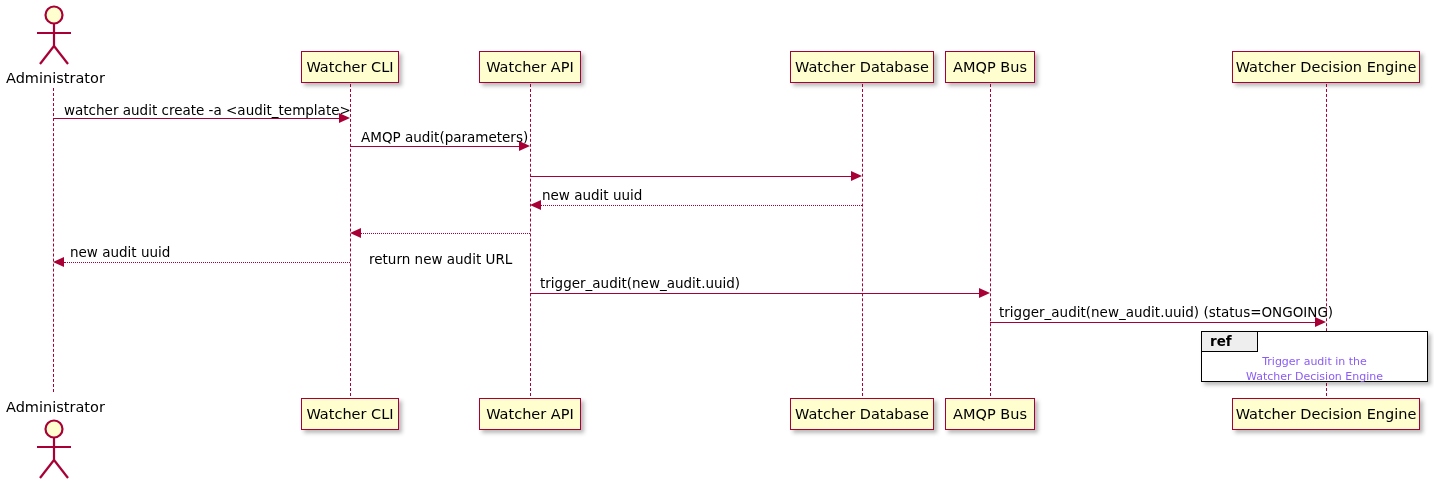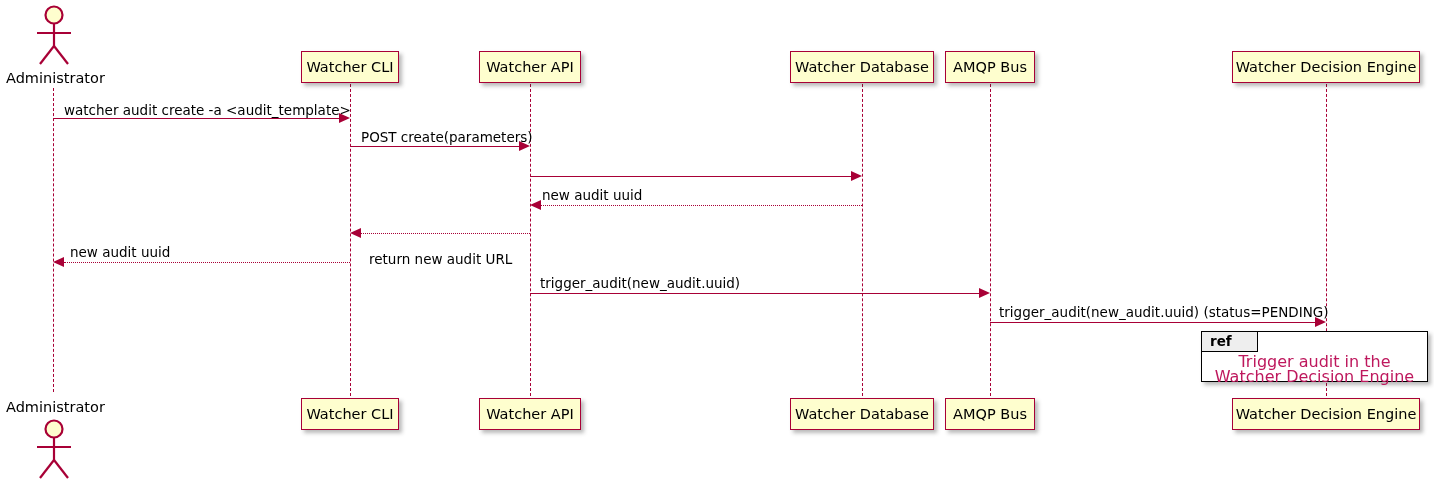--- a/index.html
+++ b/index.html
@@ -113,22 +113,22 @@
     font-weight: bold;
     color: #000000;
     line-height: 1;
   }
   .ref-body {
     position: absolute;
     left: 0;
     top: 22px;
     width: 100%;
     text-align: center;
-    font-size: 16px;
-    color: #be185d;
+    font-size: 11px;
+    color: #8b5cf6;
     line-height: 15px;
   }
   .ref-body div { white-space: nowrap; }
 </style>
 </head>
 <body>
 
 <div id="diagram">
 
   <div class="layer">
@@ -159,21 +159,21 @@
     <div class="participant-box" style="left:945px; top:51px; width:90px; height:32px;">AMQP Bus</div>
     <div class="participant-box" style="left:1232px; top:51px; width:188px; height:32px;">Watcher Decision Engine</div>
   </div>
 
   <div class="layer">
 
     <div class="msg-label" style="left:64px; top:104px;">watcher audit create -a &lt;audit_template&gt;</div>
     <div class="msg-line" style="left:53px; top:118px; width:286px;"></div>
     <div class="arrow-head right" style="left:339px; top:113px;"></div>
 
-    <div class="msg-label" style="left:361px; top:131px;">POST create(parameters)</div>
+    <div class="msg-label" style="left:361px; top:131px;">AMQP audit(parameters)</div>
     <div class="msg-line" style="left:350px; top:146px; width:169px;"></div>
     <div class="arrow-head right" style="left:519px; top:141px;"></div>
 
     <div class="msg-line" style="left:530px; top:176px; width:321px;"></div>
     <div class="arrow-head right" style="left:851px; top:171px;"></div>
 
     <div class="msg-label" style="left:542px; top:189px;">new audit uuid</div>
     <div class="msg-line dashed" style="left:541px; top:205px; width:321px;"></div>
     <div class="arrow-head left" style="left:530px; top:200px;"></div>
 
@@ -182,21 +182,21 @@
     <div class="arrow-head left" style="left:350px; top:228px;"></div>
 
     <div class="msg-label" style="left:70px; top:246px;">new audit uuid</div>
     <div class="msg-line dashed" style="left:64px; top:262px; width:286px;"></div>
     <div class="arrow-head left" style="left:53px; top:257px;"></div>
 
     <div class="msg-label" style="left:540px; top:277px;">trigger_audit(new_audit.uuid)</div>
     <div class="msg-line" style="left:530px; top:293px; width:449px;"></div>
     <div class="arrow-head right" style="left:979px; top:288px;"></div>
 
-    <div class="msg-label" style="left:999px; top:306px;">trigger_audit(new_audit.uuid) (status=PENDING)</div>
+    <div class="msg-label" style="left:999px; top:306px;">trigger_audit(new_audit.uuid) (status=ONGOING)</div>
     <div class="msg-line" style="left:990px; top:322px; width:325px;"></div>
     <div class="arrow-head right" style="left:1315px; top:317px;"></div>
   </div>
 
   <div class="ref-box" style="left:1201px; top:331px; width:227px; height:51px;">
     <div class="ref-tab" style="width:56px; border-bottom-right-radius:0;"></div>
     <div class="ref-tab-label">ref</div>
     <div class="ref-body">
       <div>Trigger audit in the</div>
       <div>Watcher Decision Engine</div>

